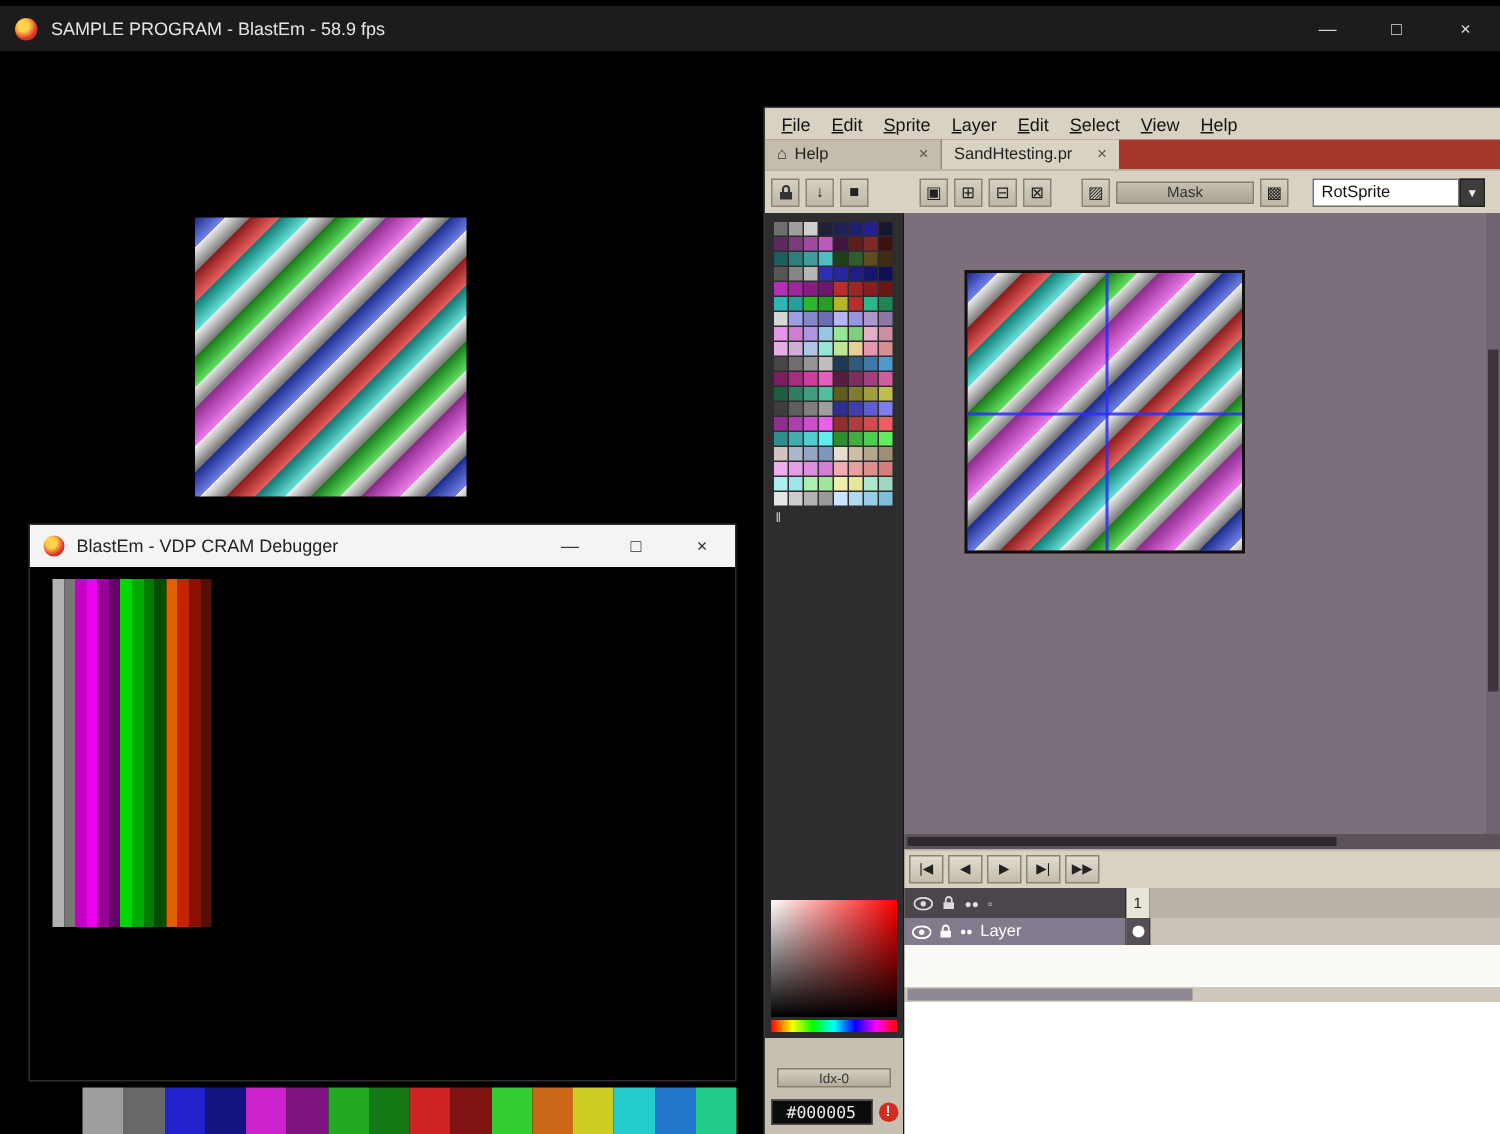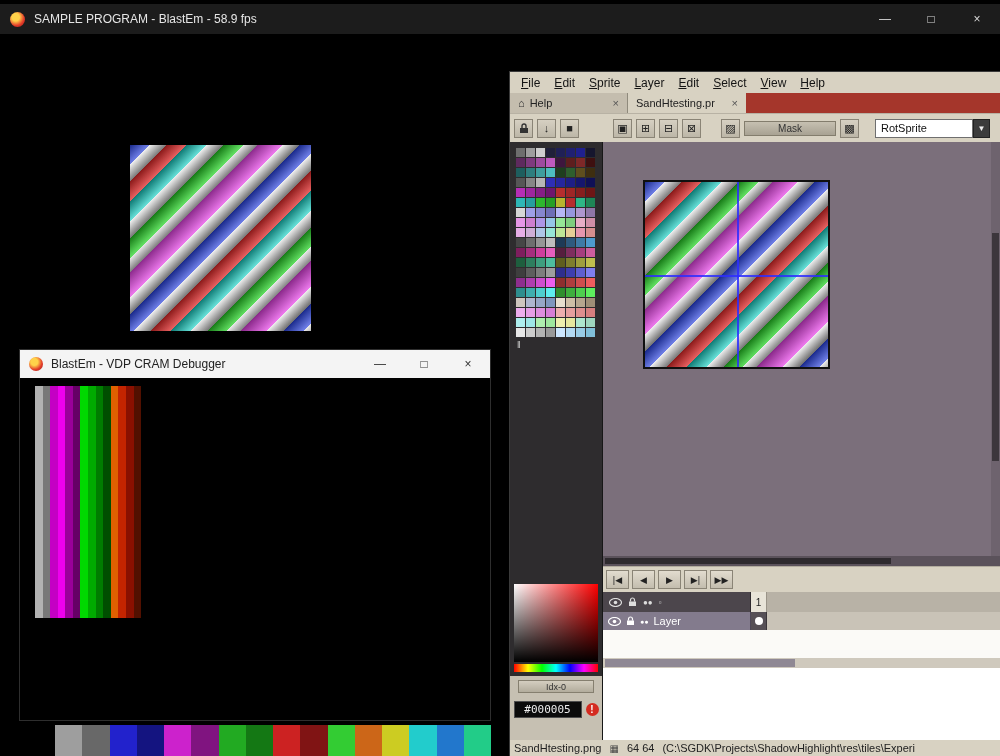--- a/index.html
+++ b/index.html
@@ -76,21 +76,21 @@
   .left-col { width:92px; display:flex; flex-direction:column; background:#2e2c2e; flex:0 0 auto; }
   .pal-grid { display:grid; grid-template-columns:repeat(8,9px); gap:1px; margin:6px 0 2px 6px; }
   .sw { width:9px; height:9px; }
   .pal-marker { color:#d0d0d0; font-size:9px; margin:1px 0 0 7px; }
   .lspacer { flex:1; }
   .spectrum { margin:0 4px; height:78px;
               background:linear-gradient(to top,#000,rgba(0,0,0,0)),linear-gradient(to right,#fff,#f00); }
   .huebar { margin:2px 4px 4px; height:8px;
             background:linear-gradient(to right,#f00,#ff0,#0f0,#0ff,#00f,#f0f,#f00); }
   .left-lower { height:64px; background:#c6c0b2; display:flex; flex-direction:column; align-items:center; flex:0 0 auto; }
-  .idx-btn { margin-top:4px; width:76px; height:13px; background:linear-gradient(#d4cec0,#b2ac9c);
+  .idx-btn { margin-top:20px; width:76px; height:13px; background:linear-gradient(#d4cec0,#b2ac9c);
              border:1px solid #857f6f; font-size:9px; color:#333;
              display:flex; align-items:center; justify-content:center; }
   .hex-row { margin-top:8px; display:flex; align-items:center; gap:4px; }
   .hex-box { width:68px; height:17px; background:#0b0b0b; border:1px solid #4e4e4e; color:#ededed;
              font-family:"DejaVu Sans Mono",monospace; font-size:11px;
              display:flex; align-items:center; justify-content:center; }
   .warn { width:13px; height:13px; border-radius:50%; background:#d42b20; color:#fff; font-size:10px;
           font-weight:bold; display:flex; align-items:center; justify-content:center; }
 
   
@@ -500,21 +500,15 @@
         </div>
 
         <div class="tl-empty1"></div>
         <div class="tl-scroll">
           <div class="tl-thumb"></div>
         </div>
         <div class="tl-empty2"></div>
       </div>
     </div>
 
-    <div class="statusbar">
-      <span>SandHtesting.png</span>
-      <span class="sb-icon">▦</span>
-      <span>64 64</span>
-      <span>(C:\SGDK\Projects\ShadowHighlight\res\tiles\Experi</span>
-    </div>
   </div>
 
 </div>
 
 </body></html>

